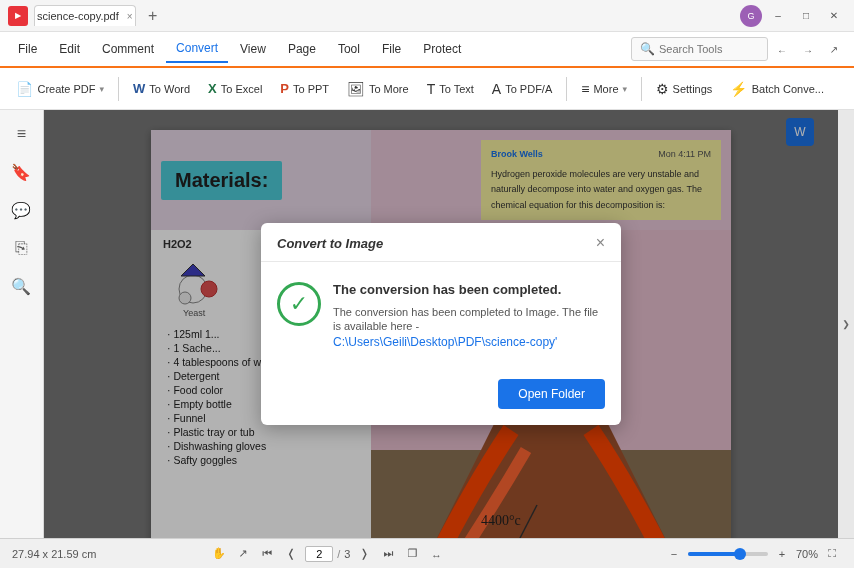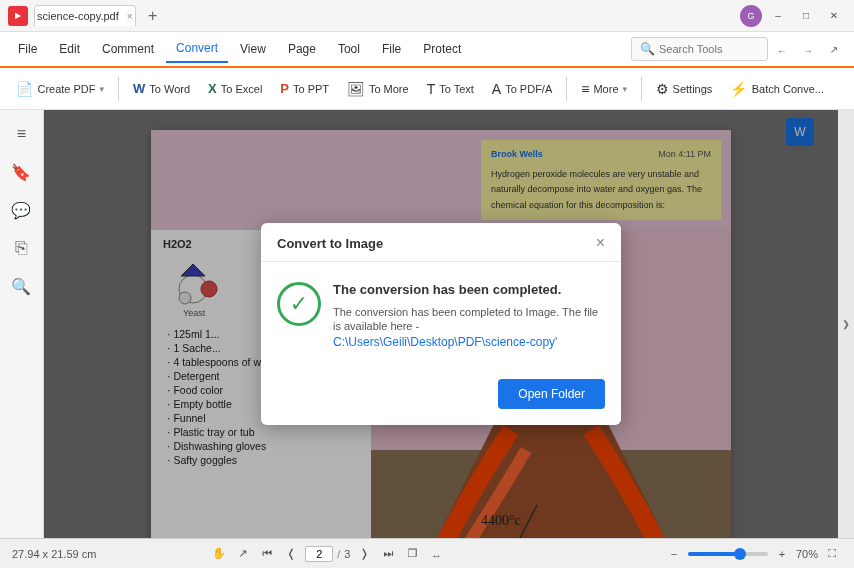--- a/index.html
+++ b/index.html
@@ -54,21 +54,21 @@
     
     .right-arrow { width: 16px; background: #e8e8e8; display: flex; align-items: center; justify-content: center; cursor: pointer; font-size: 9px; color: #666; }
 
     
     .floating-icon { position: absolute; top: 8px; right: 8px; width: 28px; height: 28px; background: #1a73e8; border-radius: 4px; display: flex; align-items: center; justify-content: center; color: white; font-size: 12px; cursor: pointer; }
 
     
     .dialog-overlay { position: absolute; top: 0; left: 0; width: 100%; height: 100%; background: rgba(0,0,0,0.3); display: flex; align-items: center; justify-content: center; z-index: 100; }
     .dialog { background: white; border-radius: 6px; width: 360px; box-shadow: 0 4px 20px rgba(0,0,0,0.3); overflow: hidden; }
     .dialog-header { display: flex; align-items: center; justify-content: space-between; padding: 12px 16px 10px; border-bottom: 1px solid #e8e8e8; }
-    .dialog-title { font-size: 13px; font-weight: 600; color: #333; }
+    .dialog-title { font-size: 13px; font-weight: 600; color: #333; font-style: italic; }
     .dialog-close { cursor: pointer; color: #888; font-size: 16px; line-height: 1; }
     .dialog-body { padding: 20px 16px; display: flex; align-items: flex-start; gap: 12px; }
     .check-circle { width: 44px; height: 44px; border-radius: 50%; border: 3px solid #34a853; display: flex; align-items: center; justify-content: center; color: #34a853; font-size: 22px; flex-shrink: 0; }
     .dialog-text { flex: 1; }
     .dialog-main-text { font-size: 13px; font-weight: 600; color: #333; margin-bottom: 8px; }
     .dialog-path { color: #1a73e8; font-size: 11px; }
     .dialog-footer { padding: 10px 16px 16px; display: flex; justify-content: flex-end; }
     .open-folder-btn { background: #1a73e8; color: white; border: none; padding: 8px 20px; border-radius: 4px; font-size: 12px; cursor: pointer; }
 
     
@@ -180,20 +180,25 @@
   <div class="pdf-area" style="position:relative;">
 
     <div class="floating-icon" style="position:absolute;top:8px;right:24px;z-index:10;">
       <span>W</span>
     </div>
 
     <div class="pdf-page">
 
       <div style="display:flex;height:100px;">
 
+        <div style="width:220px;background:#e8d8e8;display:flex;align-items:center;padding:10px;">
+          <div style="background:#4eccd8;padding:8px 14px;border-radius:2px;">
+            <span style="font-size:20px;font-weight:bold;color:#222;">Materials:</span>
+          </div>
+        </div>
 
         <div style="flex:1;background:#e8c8d8;padding:10px;position:relative;">
           <div style="background:#f5f0a0;padding:8px 10px;font-size:10px;line-height:1.5;max-width:240px;margin-left:auto;">
             <div style="display:flex;justify-content:space-between;margin-bottom:4px;">
               <span style="color:#1a73e8;font-weight:bold;font-size:9px;">Brook Wells</span>
               <span style="color:#555;font-size:9px;">Mon 4:11 PM</span>
             </div>
             <span style="color:#333;font-size:9px;">Hydrogen peroxide molecules are very unstable and naturally decompose into water and oxygen gas. The chemical equation for this decomposition is:</span>
           </div>
         </div>

